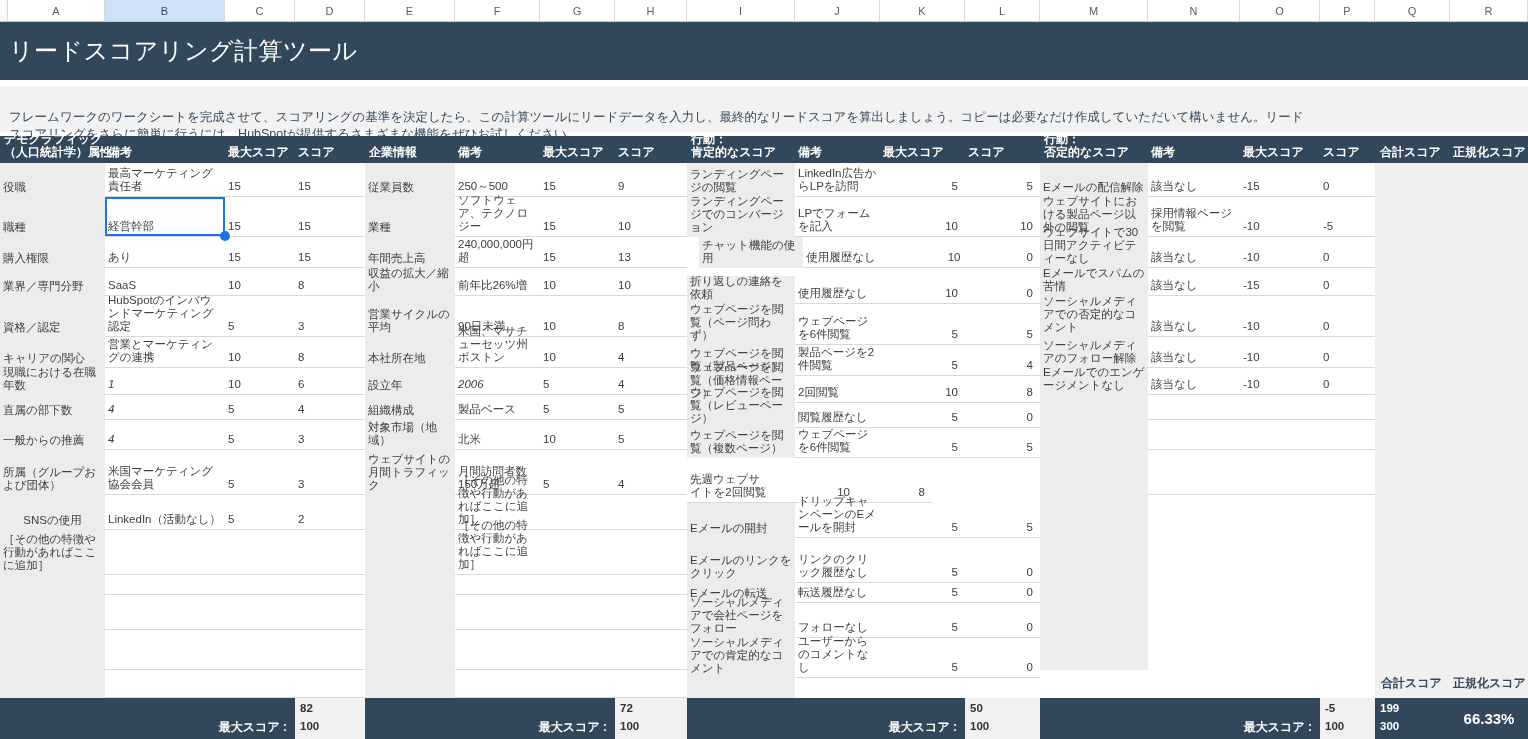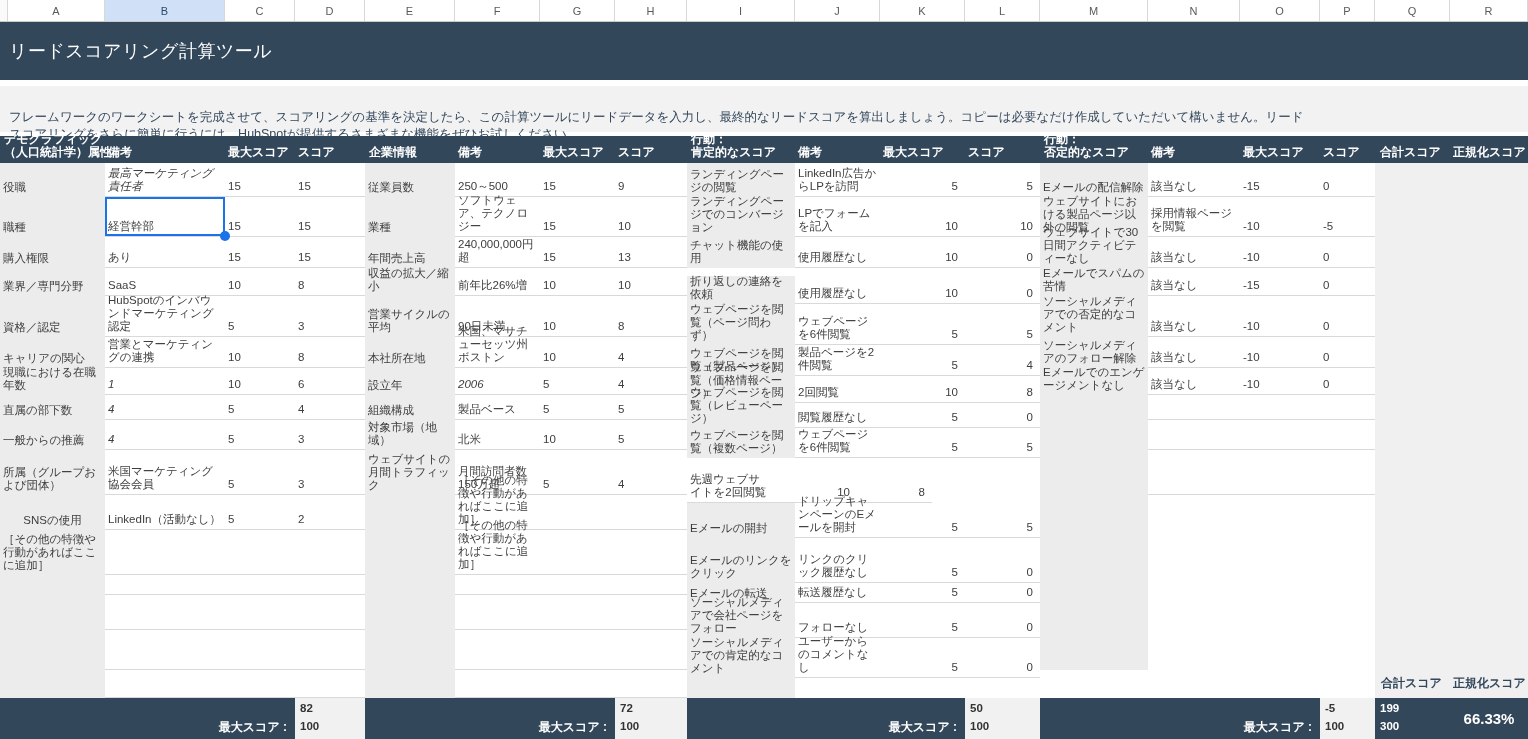--- a/index.html
+++ b/index.html
@@ -6,21 +6,21 @@
   body{font-family:"Liberation Sans","DejaVu Sans",sans-serif;}
   .sheet{position:relative;width:1528px;height:739px;overflow:hidden;background:#fff;}
 
   
   .colstrip{position:absolute;top:0;left:0;width:1528px;height:22px;display:flex;background:#fff;border-bottom:1px solid #c9c9c9;box-sizing:border-box;}
   .colsliver{width:8px;border-right:1px solid #d8d8d8;background:#fafafa;box-sizing:border-box;}
   .colcell{box-sizing:border-box;border-right:1px solid #d8d8d8;font-size:11px;color:#5a5a5a;display:flex;align-items:center;justify-content:center;height:100%;}
   .colsel{background:#d0e0f7;color:#2b4a70;}
 
   
-  .titlebar{position:absolute;top:22px;left:0;width:1528px;height:58px;background:#33475b;color:#fff;display:flex;align-items:center;padding-left:9px;box-sizing:border-box;font-size:18px;letter-spacing:.5px;}
+  .titlebar{position:absolute;top:22px;left:0;width:1528px;height:58px;background:#33475b;color:#fff;display:flex;align-items:center;padding-left:9px;box-sizing:border-box;font-size:24px;letter-spacing:.5px;}
   .descband{position:absolute;top:86px;left:0;width:1528px;height:46px;background:#f2f2f2;color:#33475b;font-size:12.5px;line-height:17px;padding:6px 0 0 9px;box-sizing:border-box;white-space:pre-line;}
 
   
   .headerband{position:absolute;top:136px;left:0;width:1528px;height:27px;background:#33475b;font-family:Liberation Mono, monospace;}
   .hlab{position:absolute;bottom:3px;color:#fff;font-weight:700;font-size:12px;line-height:13px;white-space:pre-line;}
 
   
   .bodyarea{position:absolute;top:163px;left:0;width:1528px;height:535px;background:#fff;}
   .bgroup{position:absolute;top:0;}
   .brow{display:flex;}
@@ -102,21 +102,21 @@
       <div class="hlab" style="left: 1453px;">正規化スコア</div>
     </div>
   <div class="bodyarea" id="bodyarea">
     <div class="qr-panel">
       <div class="qr-lab" style="left:6px">合計スコア</div>
       <div class="qr-lab" style="left:78px">正規化スコア</div>
     </div>
   <div class="bgroup" style="left: 0px; width: 365px;">
         <div class="brow" style="height: 34px;">
           <div class="cell lab gray" style="width: 105px;">役職</div>
-          <div class="cell note bord" style="width: 120px; font-style: italic;">最高マーケティング責任者</div>
+          <div class="cell note bord" style="width: 120px;">最高マーケティング責任者</div>
           <div class="cell num bord" style="width: 70px;">15</div>
           <div class="cell num bord" style="width: 70px;">15</div>
         </div>
         <div class="brow" style="height: 40px;">
           <div class="cell lab gray" style="width: 105px;">職種</div>
           <div class="cell note bord selected" style="width: 120px;">経営幹部</div>
           <div class="cell num bord" style="width: 70px;">15</div>
           <div class="cell num bord" style="width: 70px;">15</div>
         </div>
         <div class="brow" style="height: 31px;">
@@ -308,21 +308,21 @@
           <div class="cell note bord" style="width: 85px;">LinkedIn広告からLPを訪問</div>
           <div class="cell num bord alignR" style="width: 85px;">5</div>
           <div class="cell num bord alignR" style="width: 75px;">5</div>
         </div>
         <div class="brow" style="height: 40px;">
           <div class="cell lab gray" style="width: 108px;">ランディングページでのコンバージョン</div>
           <div class="cell note bord" style="width: 85px;">LPでフォームを記入</div>
           <div class="cell num bord alignR" style="width: 85px;">10</div>
           <div class="cell num bord alignR" style="width: 75px;">10</div>
         </div>
-        <div class="brow" style="height: 31px;">
+        <div class="brow" style="height: 31px; margin-left: 12px;">
           <div class="cell lab gray" style="width: 108px;">チャット機能の使用</div>
           <div class="cell note bord" style="width: 85px;">使用履歴なし</div>
           <div class="cell num bord alignR" style="width: 85px;">10</div>
           <div class="cell num bord alignR" style="width: 75px;">0</div>
         </div>
         <div class="brow" style="height: 28px; margin-top: 8px;">
           <div class="cell lab gray" style="width: 108px;">折り返しの連絡を依頼</div>
           <div class="cell note bord" style="width: 85px;">使用履歴なし</div>
           <div class="cell num bord alignR" style="width: 85px;">10</div>
           <div class="cell num bord alignR" style="width: 75px;">0</div>

